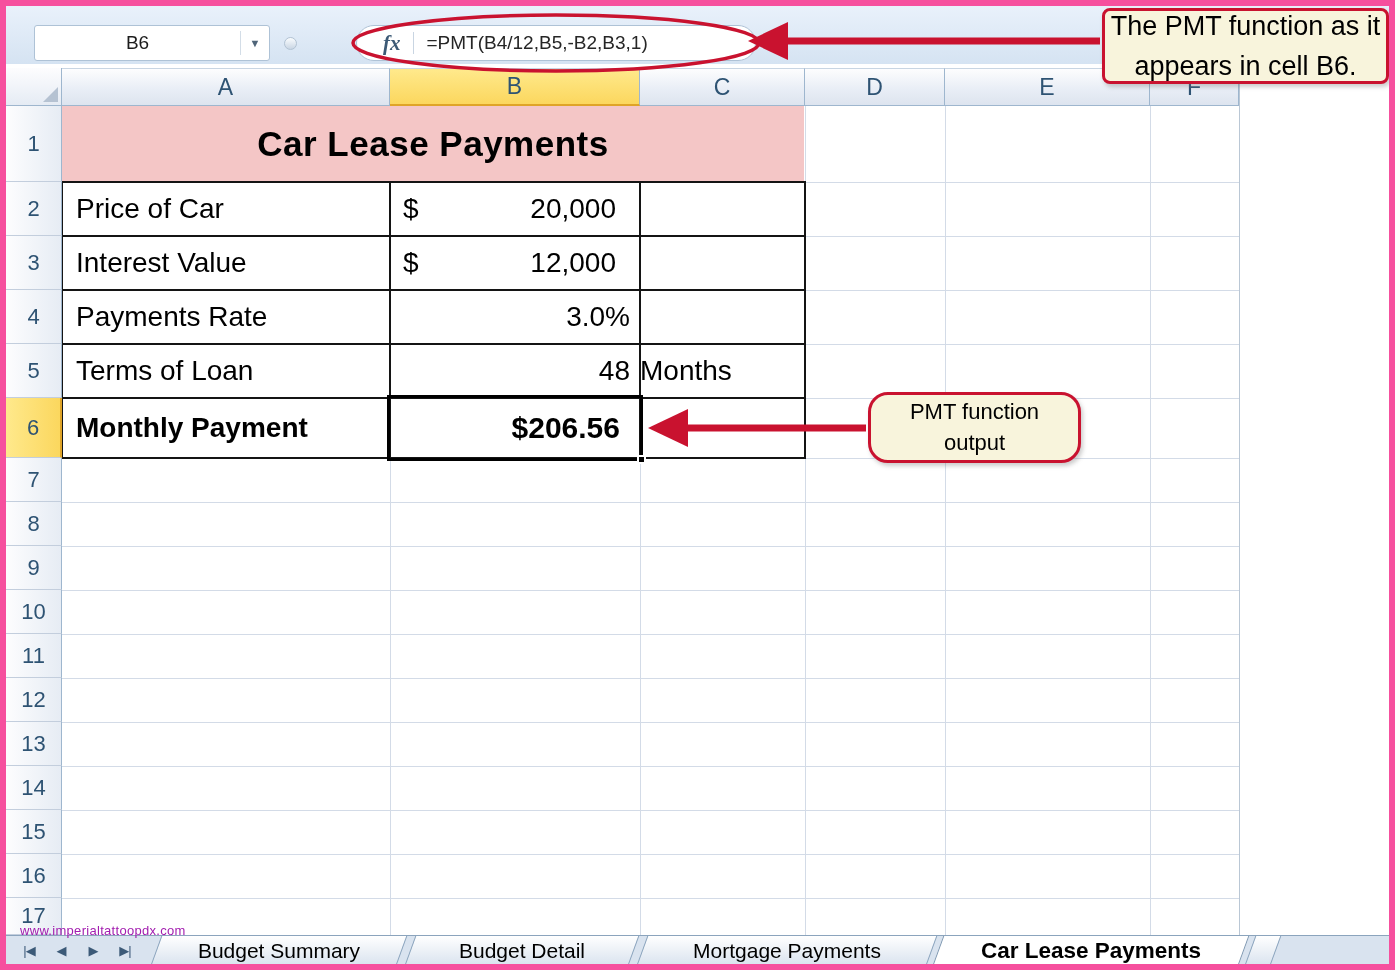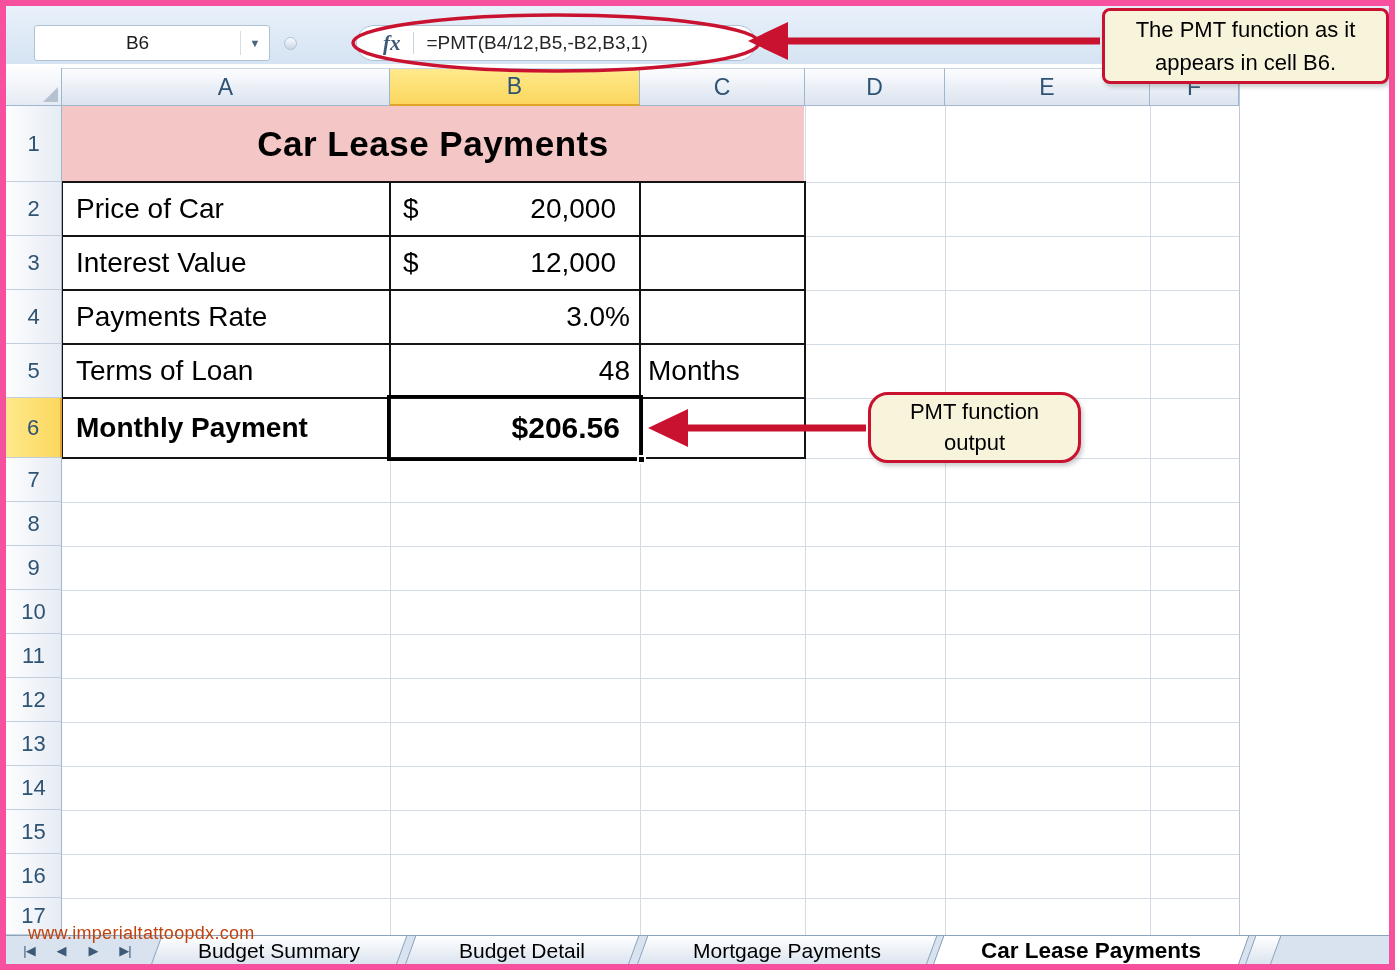--- a/index.html
+++ b/index.html
@@ -93,21 +93,21 @@
   .win-edge { position: absolute; left: 1239px; top: 68px; width: 1px; height: 867px; background: #bac7d5; z-index: 1; }
 
   
   .cell { position: absolute; display: flex; align-items: center; font-size: 28px; color: #000; z-index: 2; }
   .title-cell { background: #f4c6c6; justify-content: center; font-weight: bold; font-size: 35px; letter-spacing: 0.5px; }
   .label-cell { padding-left: 14px; }
   .bold { font-weight: bold; }
   .val-acc { justify-content: space-between; padding-left: 13px; padding-right: 24px; }
   .val-right { justify-content: flex-end; padding-right: 10px; }
   .val-money { justify-content: flex-end; padding-right: 20px; font-weight: bold; font-size: 30px; }
-  .suffix-cell { padding-left: 8px; }
+  .suffix-cell { }
 
   
   .blkv { position: absolute; width: 2px; top: 181px; height: 278px; background: #141414; z-index: 3; }
   .blkh { position: absolute; height: 2px; left: 61px; width: 745px; background: #141414; z-index: 3; }
 
   
   .selection {
     position: absolute; left: 387px; top: 395px; width: 256px; height: 66px;
     border: 3px solid #000; z-index: 5;
   }
@@ -141,28 +141,28 @@
   .sheet-tab.active::before { background: #ffffff; border-color: #7d97b1; }
   .sheet-tab.active .lbl { font-weight: bold; font-size: 22.5px; color: #000; }
 
   
   .callout {
     position: absolute; background: #f8f4dc; border: 3px solid #c9122f;
     display: flex; flex-direction: column; align-items: center; justify-content: center;
     color: #000; z-index: 8; box-shadow: 2px 3px 4px rgba(110,110,110,0.35);
     text-align: center;
   }
-  .callout-formula { left: 1102px; top: 8px; width: 287px; height: 76px; border-radius: 8px; font-size: 22px; line-height: 1.5; }
+  .callout-formula { left: 1102px; top: 8px; width: 287px; height: 76px; border-radius: 8px; font-size: 27px; line-height: 1.5; }
   .callout-output { left: 868px; top: 392px; width: 213px; height: 71px; border-radius: 20px; font-size: 22px; line-height: 1.4; }
 
   .overlay-svg { position: absolute; left: 0; top: 0; z-index: 9; pointer-events: none; }
 
   .watermark {
-    position: absolute; left: 28px; top: 923px; z-index: 7;
-    font-size: 18px; color: #c2410c; letter-spacing: 0.3px;
+    position: absolute; left: 20px; top: 923px; z-index: 7;
+    font-size: 13px; color: #a21caf; letter-spacing: 0.3px;
   }
 </style>
 </head>
 <body>
 
 <div class="stage">
 
   <div class="chrome"></div>
 
   <div class="name-box">

